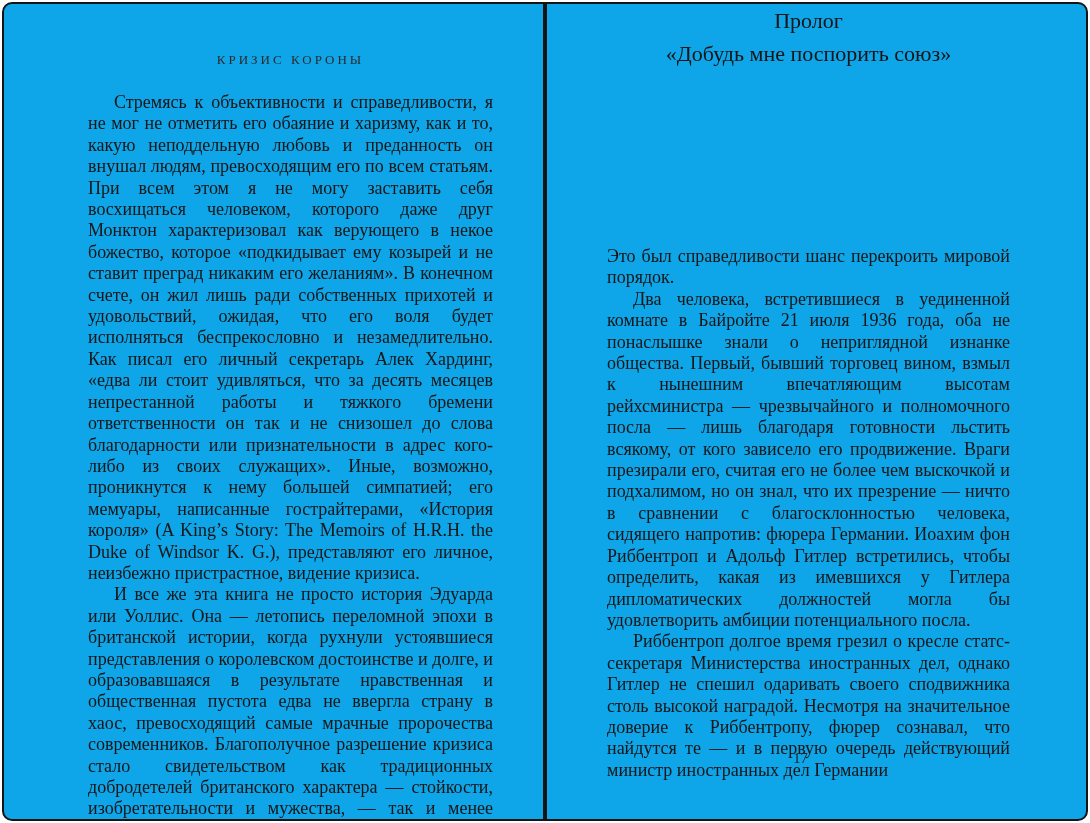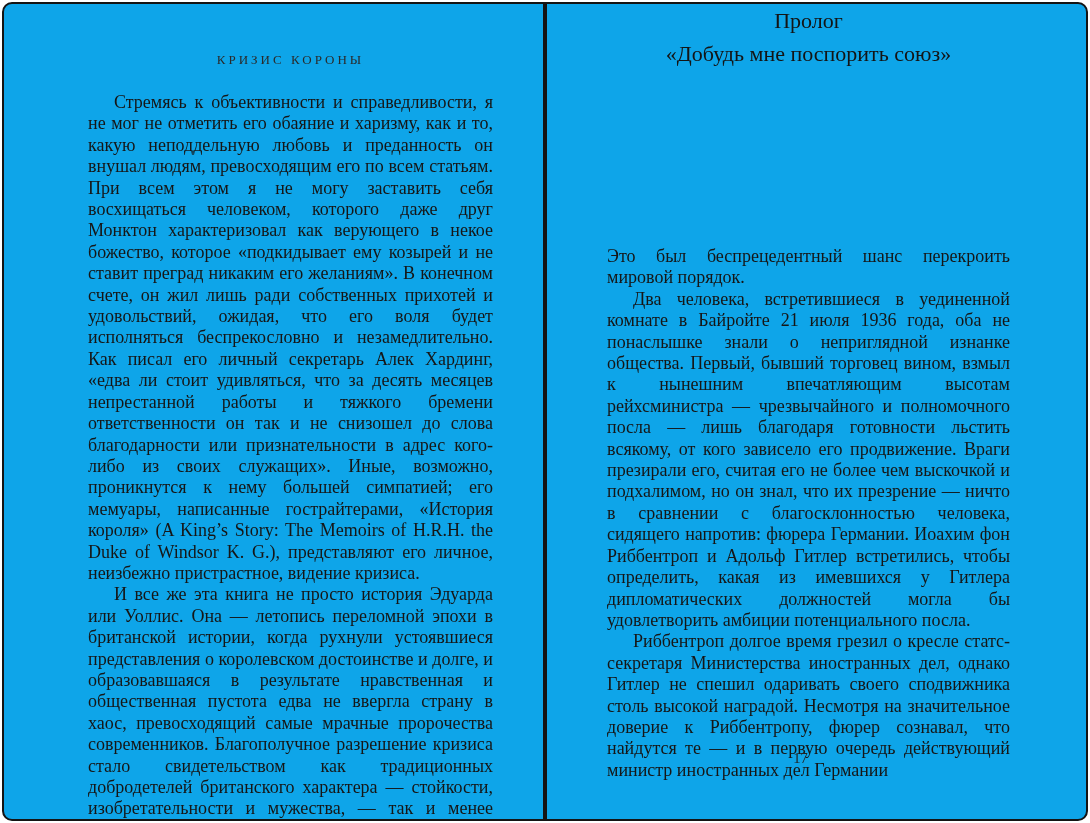--- a/index.html
+++ b/index.html
@@ -96,21 +96,21 @@
         </div>
 
     </div>
 
     <div class="page page-right">
       <div class="chapter-title">
         <div>Пролог</div>
         <div>«Добудь мне поспорить союз»</div>
       </div>
       <div class="body-text right-body">
-          <p class="noindent">Это был беспрецедентный шанс перекроить мировой порядок.</p>
+          <p class="noindent">Это был справедливости шанс перекроить мировой порядок.</p>
           <p>Два человека, встретившиеся в уединенной комнате в Байройте 21 июля 1936 года, оба не понаслышке знали о неприглядной изнанке общества. Первый, бывший торговец вином, взмыл к нынешним впечатляющим высотам рейхсминистра — чрезвычайного и полномочного посла — лишь благодаря готовности льстить всякому, от кого зависело его продвижение. Враги презирали его, считая его не более чем выскочкой и подхалимом, но он знал, что их презрение — ничто в сравнении с благосклонностью человека, сидящего напротив: фюрера Германии. Иоахим фон Риббентроп и Адольф Гитлер встретились, чтобы определить, какая из имевшихся у Гитлера дипломатических должностей могла бы удовлетворить амбиции потенциального посла.</p>
           <p>Риббентроп долгое время грезил о кресле статс-секретаря Министерства иностранных дел, однако Гитлер не спешил одаривать своего сподвижника столь высокой наградой. Несмотря на значительное доверие к Риббентропу, фюрер сознавал, что найдутся те — и в первую очередь действующий министр иностранных дел Германии</p>
         </div>
       <div class="page-number">17</div>
     </div>
 
     <div class="spine"></div>
   </div>
 </div>
 

